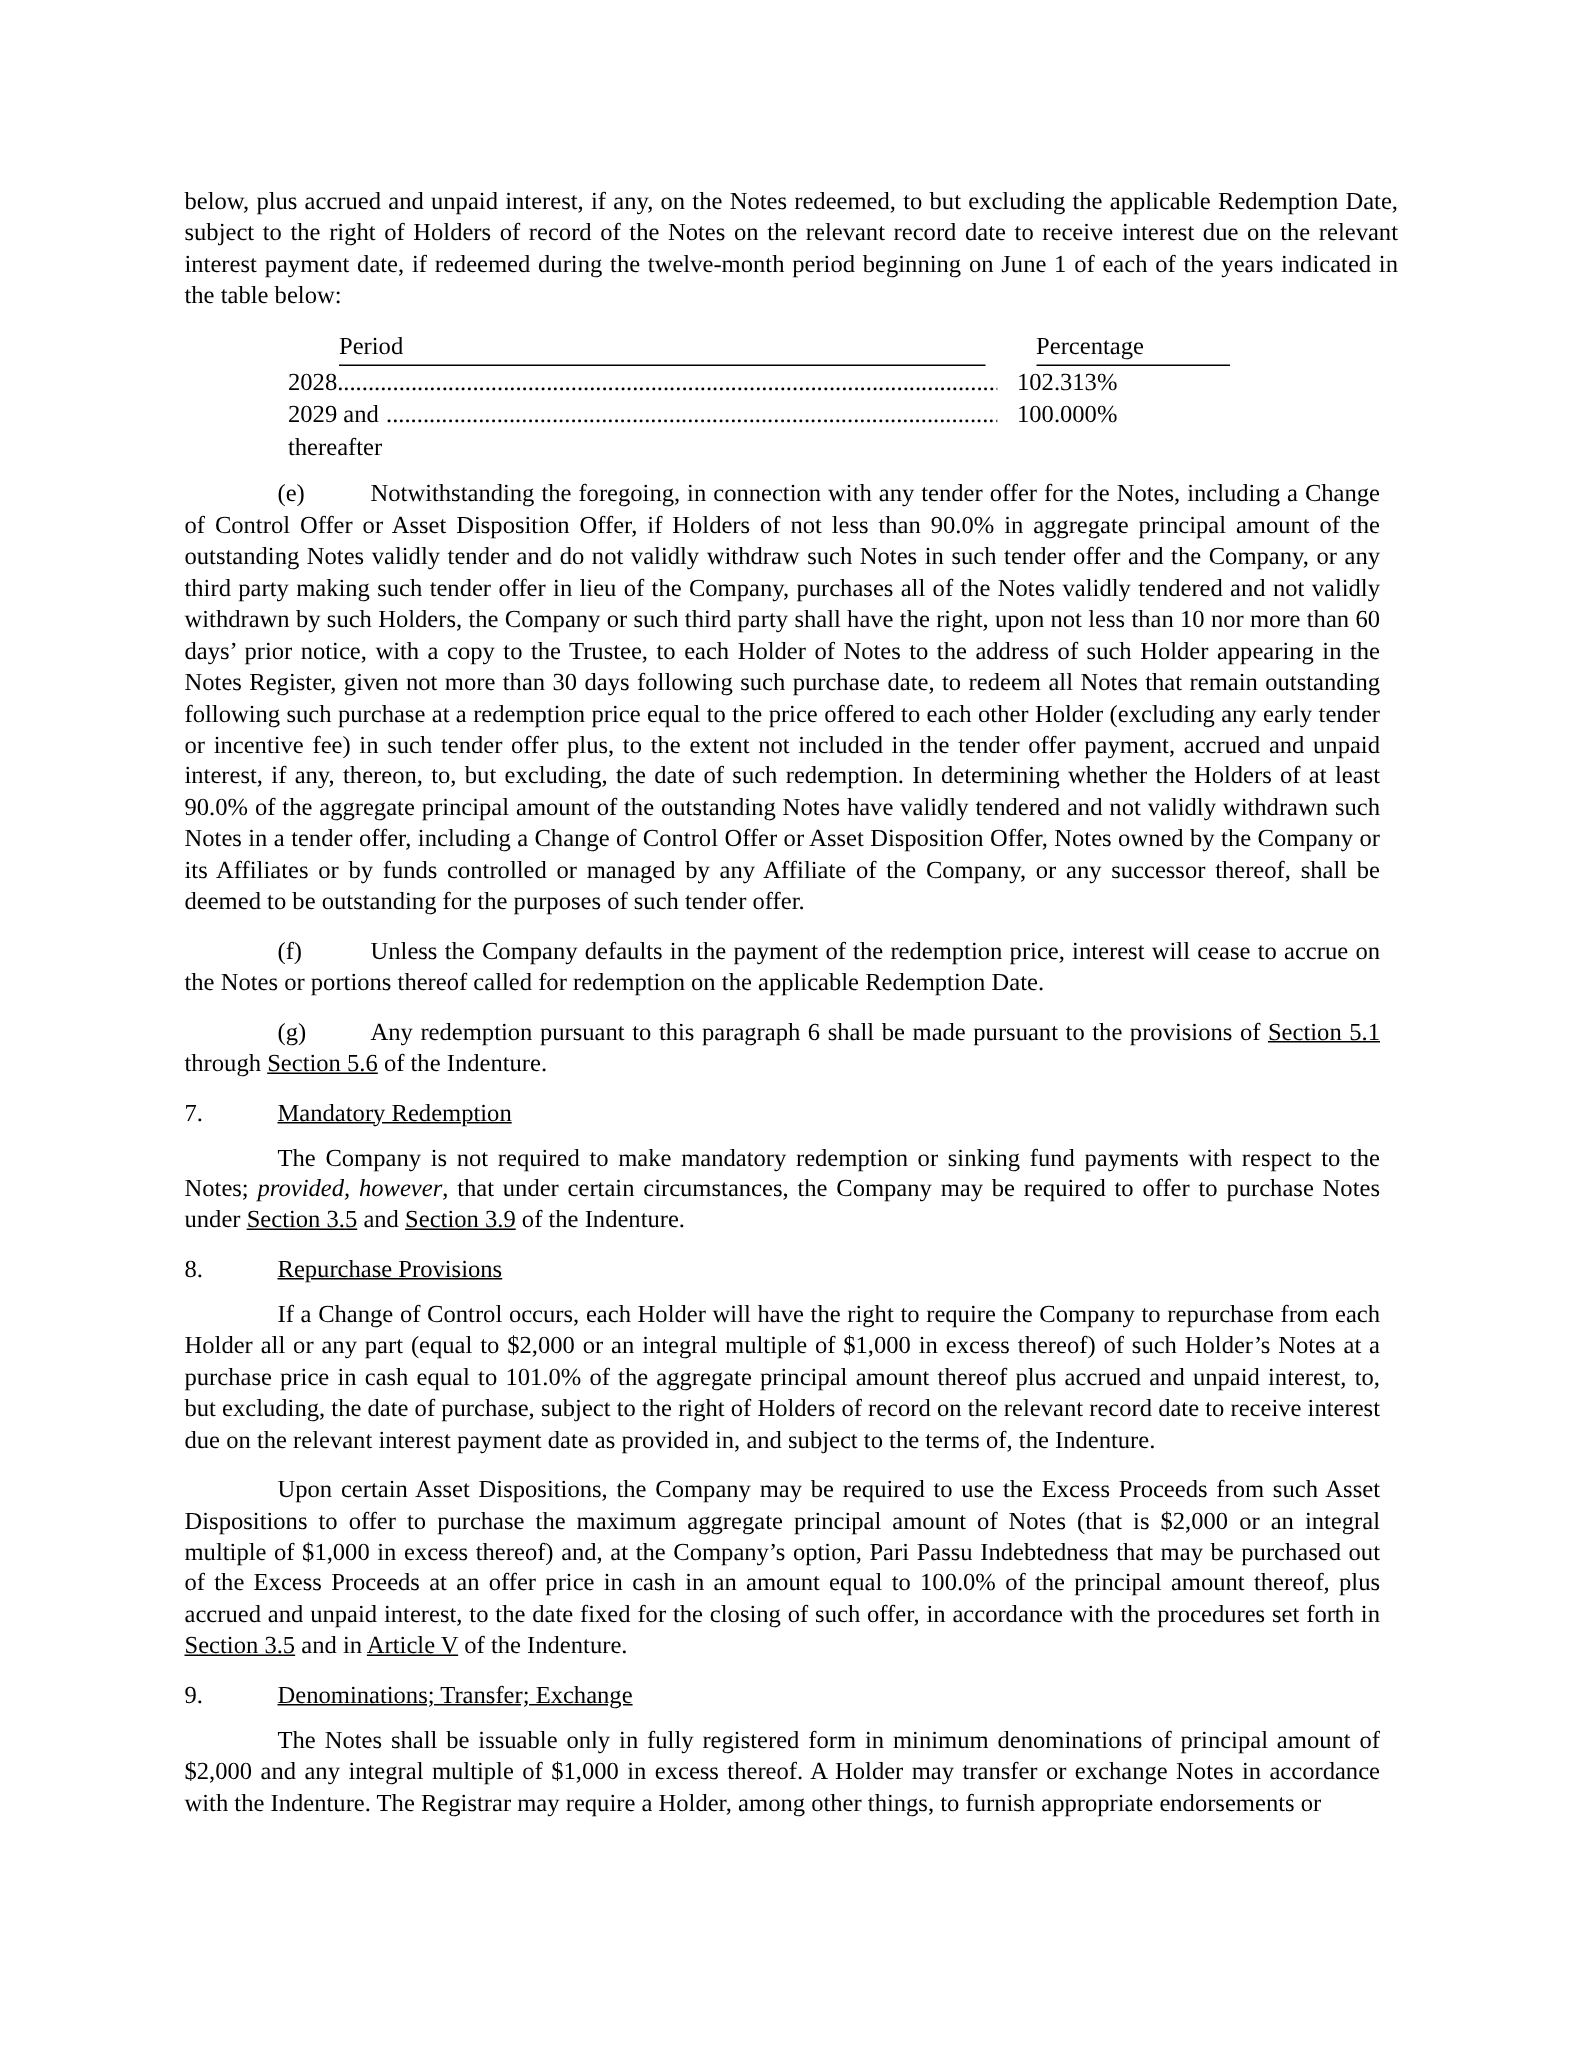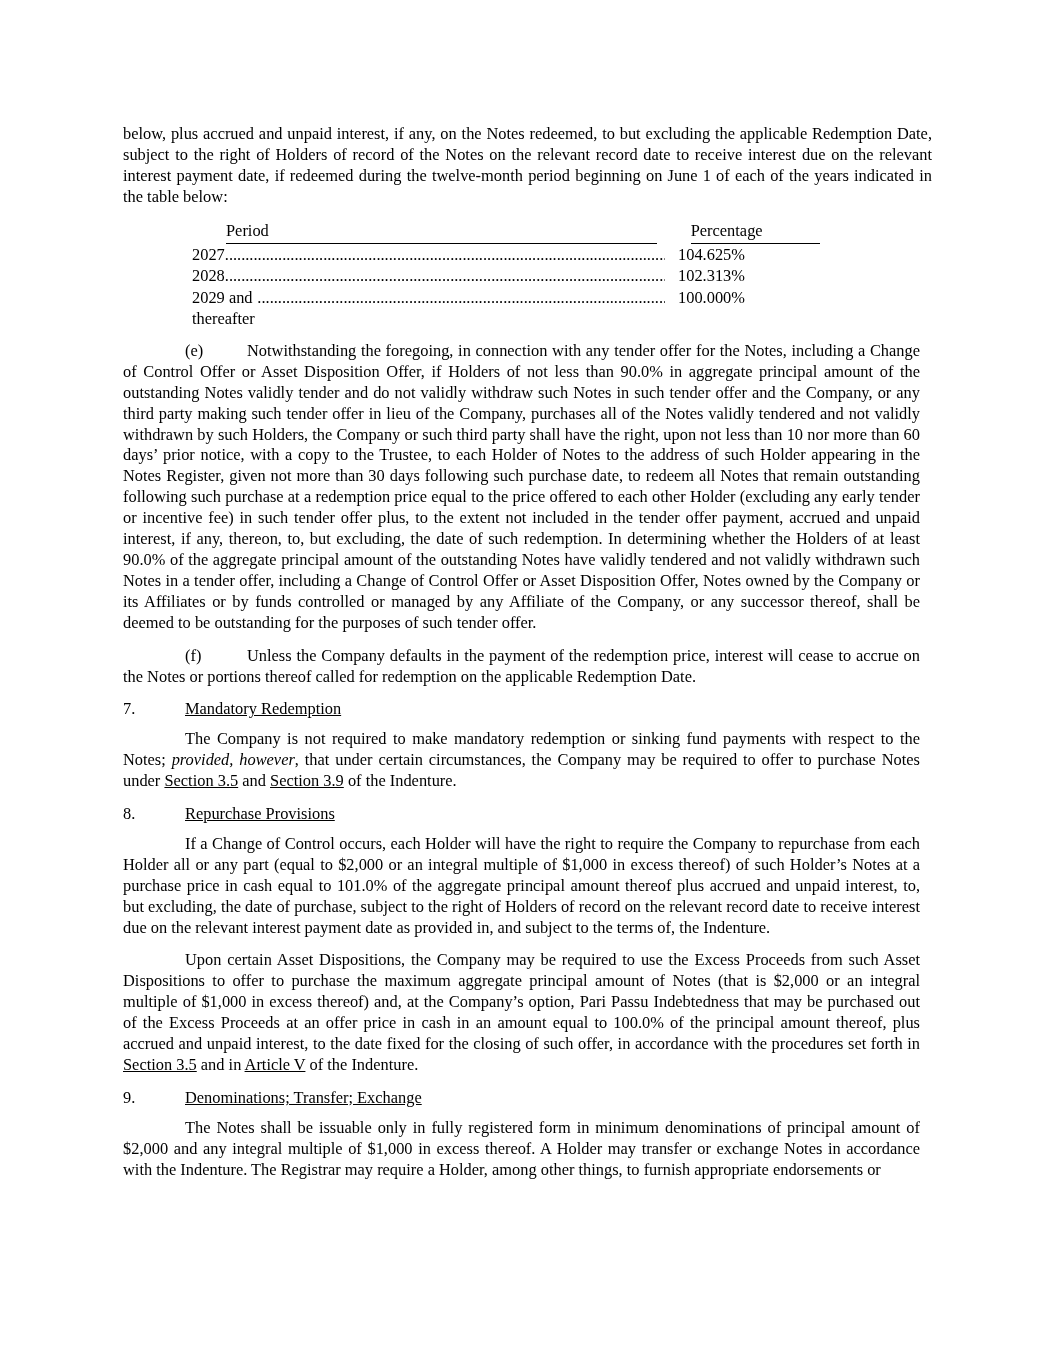--- a/index.html
+++ b/index.html
@@ -68,45 +68,39 @@
 
     <p class="intro">below, plus accrued and unpaid interest, if any, on the Notes redeemed, to but excluding the applicable Redemption Date, subject to the right of Holders of record of the Notes on the relevant record date to receive interest due on the relevant interest payment date, if redeemed during the twelve-month period beginning on June 1 of each of the years indicated in the table below:</p>
 
     <div class="rtable">
       <div class="thead">
         <div class="c1 th">Period</div>
         <div class="c2 th">Percentage</div>
       </div>
       <div class="trow">
         <div class="c1 rowc1">
-            <span>2027</span>
-            <span class="leader"></span>
-          </div>
-        <div class="c2">104.625%</div>
-      </div>
-      <div class="trow">
-        <div class="c1 rowc1">
             <span>2028</span>
             <span class="leader"></span>
           </div>
         <div class="c2">102.313%</div>
       </div>
       <div class="trow">
         <div class="c1 rowc1">
             <span>2029 and thereafter</span>
             <span class="leader"></span>
           </div>
         <div class="c2">100.000%</div>
       </div>
     </div>
 
     <p class="para"><span class="plabel">(e)</span><span><span>Notwithstanding the foregoing, in connection with any tender offer for the Notes, including a Change of Control Offer or Asset Disposition Offer, if Holders of not less than 90.0% in aggregate principal amount of the outstanding Notes validly tender and do not validly withdraw such Notes in such tender offer and the Company, or any third party making such tender offer in lieu of the Company, purchases all of the Notes validly tendered and not validly withdrawn by such Holders, the Company or such third party shall have the right, upon not less than 10 nor more than 60 days’ prior notice, with a copy to the Trustee, to each Holder of Notes to the address of such Holder appearing in the Notes Register, given not more than 30 days following such purchase date, to redeem all Notes that remain outstanding following such purchase at a redemption price equal to the price offered to each other Holder (excluding any early tender or incentive fee) in such tender offer plus, to the extent not included in the tender offer payment, accrued and unpaid interest, if any, thereon, to, but excluding, the date of such redemption. In determining whether the Holders of at least 90.0% of the aggregate principal amount of the outstanding Notes have validly tendered and not validly withdrawn such Notes in a tender offer, including a Change of Control Offer or Asset Disposition Offer, Notes owned by the Company or its Affiliates or by funds controlled or managed by any Affiliate of the Company, or any successor thereof, shall be deemed to be outstanding for the purposes of such tender offer.</span></span></p>
 
     <p class="para"><span class="plabel">(f)</span><span><span>Unless the Company defaults in the payment of the redemption price, interest will cease to accrue on the Notes or portions thereof called for redemption on the applicable Redemption Date.</span></span></p>
 
+    <p class="para"><span class="plabel">(g)</span><span><span>Any redemption pursuant to this paragraph 6 shall be made pursuant to the provisions of </span><span class="u">Section 5.1</span><span> through </span><span class="u">Section 5.6</span><span> of the Indenture.</span></span></p>
 
     <div class="heading"><span class="num">7.</span><span class="u">Mandatory Redemption</span></div>
     <p class="para"><span><span>The Company is not required to make mandatory redemption or sinking fund payments with respect to the Notes; </span><span class="i">provided, however</span><span>, that under certain circumstances, the Company may be required to offer to purchase Notes under </span><span class="u">Section 3.5</span><span> and </span><span class="u">Section 3.9</span><span> of the Indenture.</span></span></p>
 
     <div class="heading"><span class="num">8.</span><span class="u">Repurchase Provisions</span></div>
     <p class="para"><span><span>If a Change of Control occurs, each Holder will have the right to require the Company to repurchase from each Holder all or any part (equal to $2,000 or an integral multiple of $1,000 in excess thereof) of such Holder’s Notes at a purchase price in cash equal to 101.0% of the aggregate principal amount thereof plus accrued and unpaid interest, to, but excluding, the date of purchase, subject to the right of Holders of record on the relevant record date to receive interest due on the relevant interest payment date as provided in, and subject to the terms of, the Indenture.</span></span></p>
     <p class="para"><span><span>Upon certain Asset Dispositions, the Company may be required to use the Excess Proceeds from such Asset Dispositions to offer to purchase the maximum aggregate principal amount of Notes (that is $2,000 or an integral multiple of $1,000 in excess thereof) and, at the Company’s option, Pari Passu Indebtedness that may be purchased out of the Excess Proceeds at an offer price in cash in an amount equal to 100.0% of the principal amount thereof, plus accrued and unpaid interest, to the date fixed for the closing of such offer, in accordance with the procedures set forth in </span><span class="u">Section 3.5</span><span> and in </span><span class="u">Article V</span><span> of the Indenture.</span></span></p>
 
     <div class="heading"><span class="num">9.</span><span class="u">Denominations; Transfer; Exchange</span></div>
     <p class="para"><span><span>The Notes shall be issuable only in fully registered form in minimum denominations of principal amount of $2,000 and any integral multiple of $1,000 in excess thereof. A Holder may transfer or exchange Notes in accordance with the Indenture. The Registrar may require a Holder, among other things, to furnish appropriate endorsements or</span></span></p>

